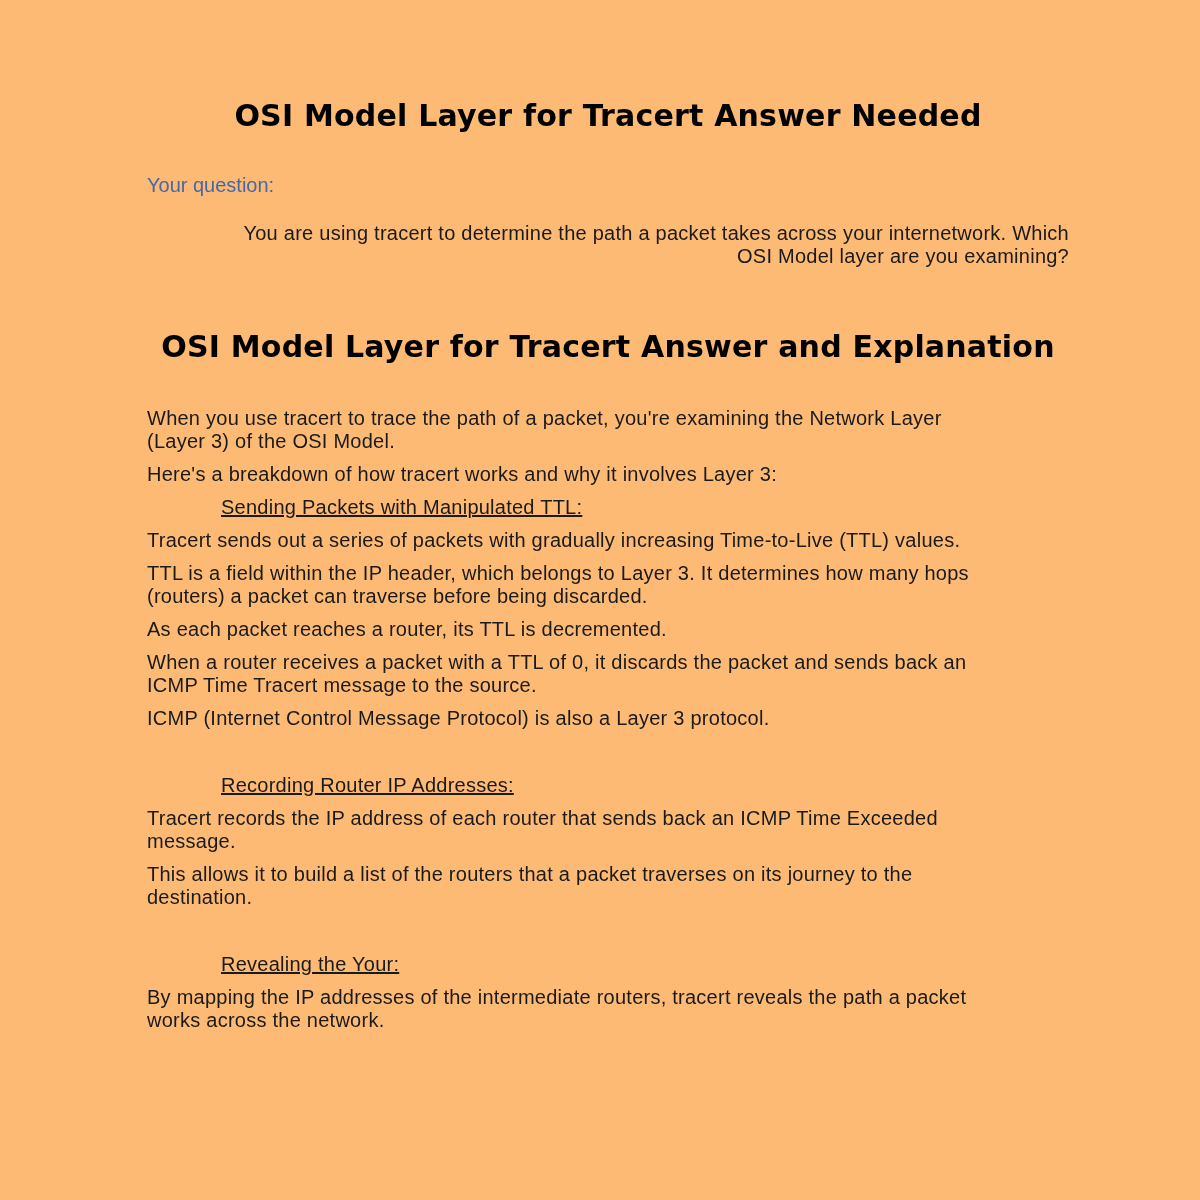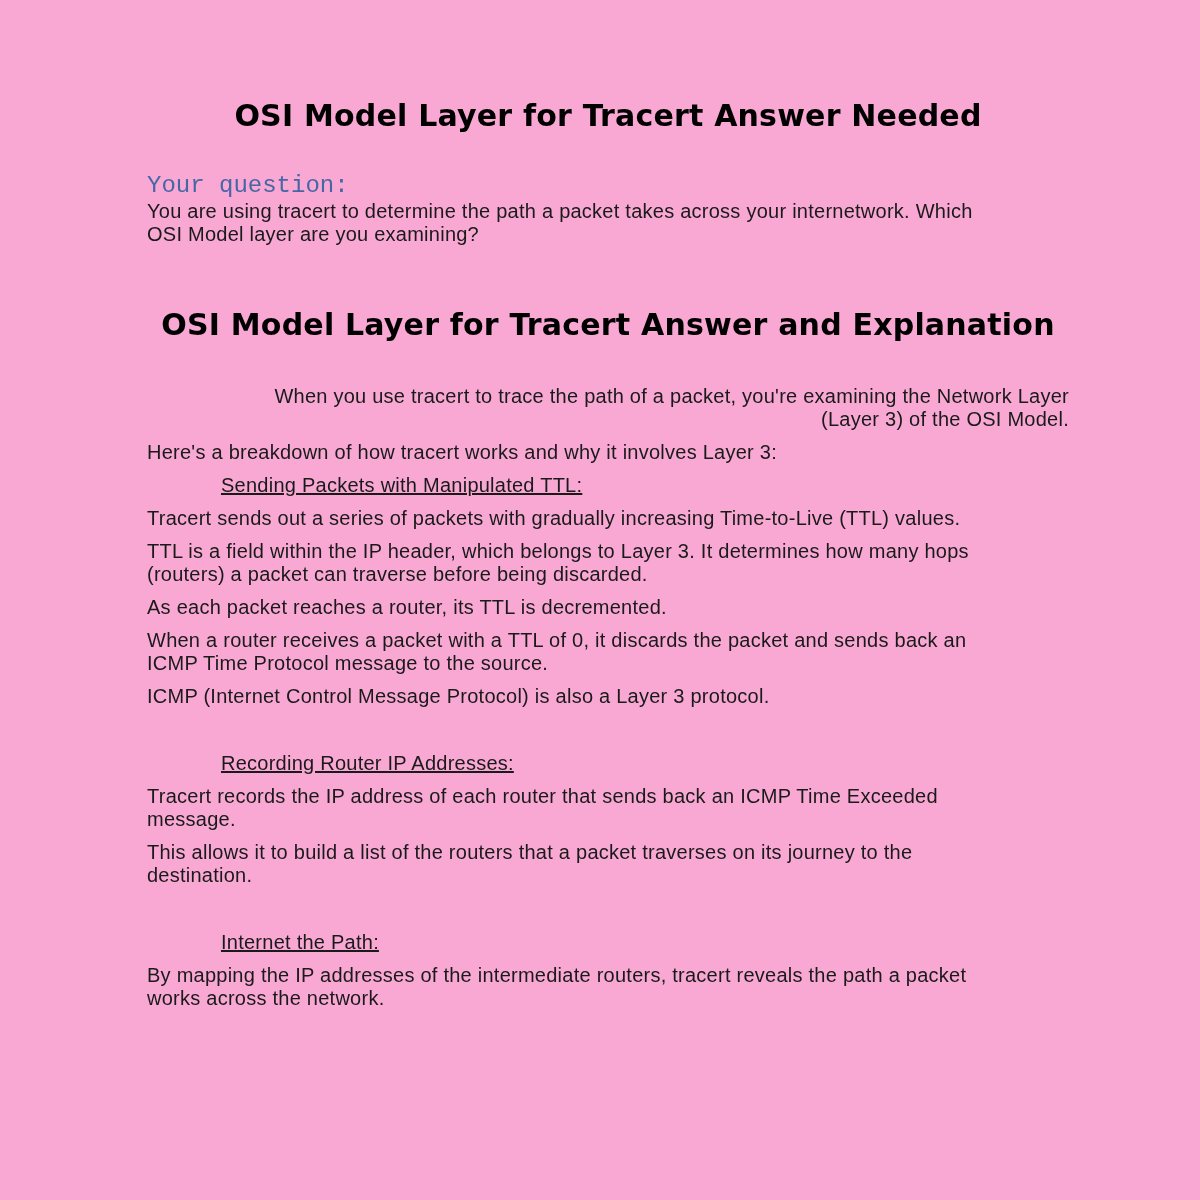--- a/index.html
+++ b/index.html
@@ -12,55 +12,55 @@
     height: 1200px;
     overflow: hidden;
     font-family: "Liberation Sans", sans-serif;
     color: #1a1a1a;
   }
   .page {
     box-sizing: border-box;
     width: 1200px;
     height: 1200px;
     padding: 97px 131px 0 147px;
-    background: #f9a8d4;
+    background: #fdba74;
   }
   .title {
     margin: 0;
     font-family: "DejaVu Sans", sans-serif;
     font-weight: bold;
     font-size: 30px;
     line-height: 37px;
     text-align: center;
     color: #000000;
     letter-spacing: 0.2px;
   }
   .title-answer {
     margin-top: 60px;
   }
   .q-heading {
     margin: 37px 0 0 0;
-    font-family: Liberation Mono, monospace;
+    font-family: Liberation Sans, sans-serif;
     font-weight: normal;
-    font-size: 24px;
+    font-size: 20px;
     line-height: 29px;
     color: #4667a5;
   }
   .para, .subhead {
     margin: 10px 0 0 0;
     font-size: 20px;
     line-height: 23px;
     letter-spacing: 0.25px;
   }
   .q-para {
-    margin-top: 0;
+    margin-top: 22px;
+    text-align: right;
   }
   .first-body {
     margin-top: 42px;
-    text-align: right;
   }
   .subhead-gap {
     margin-top: 44px;
   }
   .subhead {
     padding-left: 74px;
     text-decoration: underline;
   }
   .line {
     display: block;
@@ -104,21 +104,21 @@
     <span class="line">(routers) a packet can traverse before being discarded.</span>
   </p>
 
 
   <p class="para">
     <span class="line">As each packet reaches a router, its TTL is decremented.</span>
   </p>
 
   <p class="para">
     <span class="line">When a router receives a packet with a TTL of 0, it discards the packet and sends back an</span>
-    <span class="line">ICMP Time Protocol message to the source.</span>
+    <span class="line">ICMP Time Tracert message to the source.</span>
   </p>
 
   <p class="para">
     <span class="line">ICMP (Internet Control Message Protocol) is also a Layer 3 protocol.</span>
   </p>
 
   <p class="subhead subhead-gap">
     <span class="line">Recording Router IP Addresses:</span>
   </p>
 
@@ -126,21 +126,21 @@
     <span class="line">Tracert records the IP address of each router that sends back an ICMP Time Exceeded</span>
     <span class="line">message.</span>
   </p>
 
   <p class="para">
     <span class="line">This allows it to build a list of the routers that a packet traverses on its journey to the</span>
     <span class="line">destination.</span>
   </p>
 
   <p class="subhead subhead-gap">
-    <span class="line">Internet the Path:</span>
+    <span class="line">Revealing the Your:</span>
   </p>
 
   <p class="para">
     <span class="line">By mapping the IP addresses of the intermediate routers, tracert reveals the path a packet</span>
     <span class="line">works across the network.</span>
   </p>
 
 </main>
 
 </body></html>

